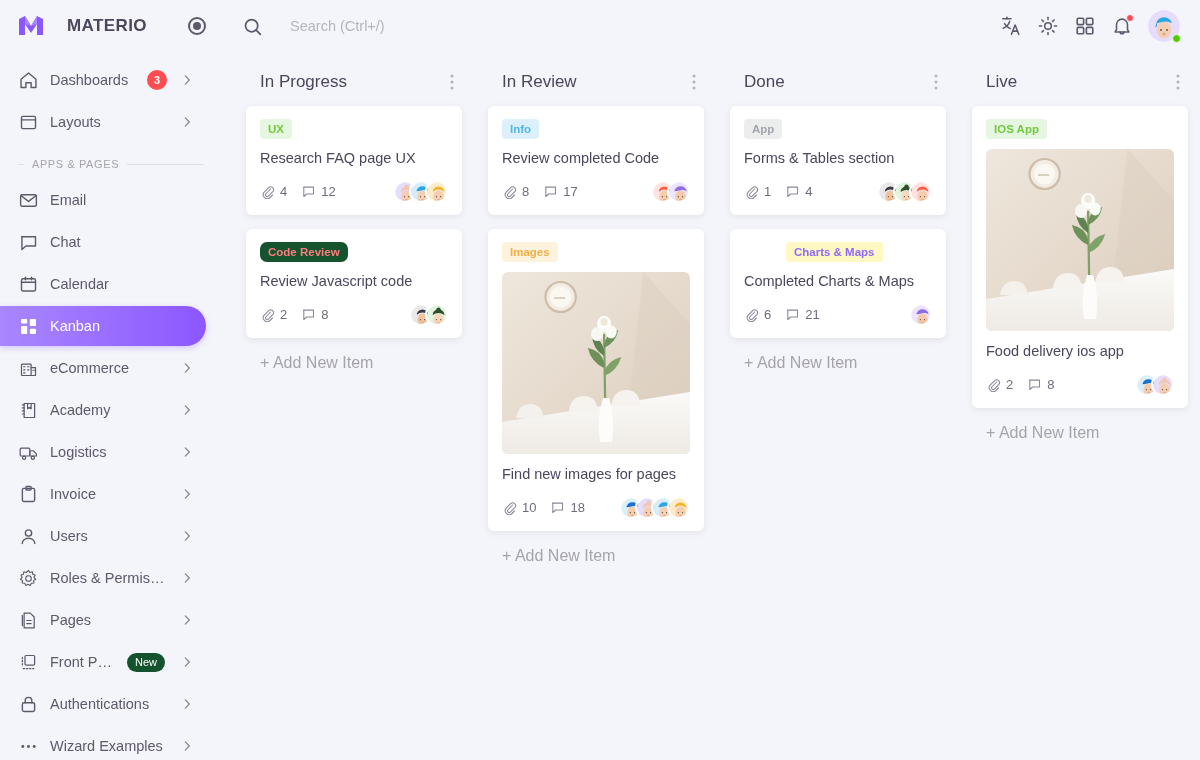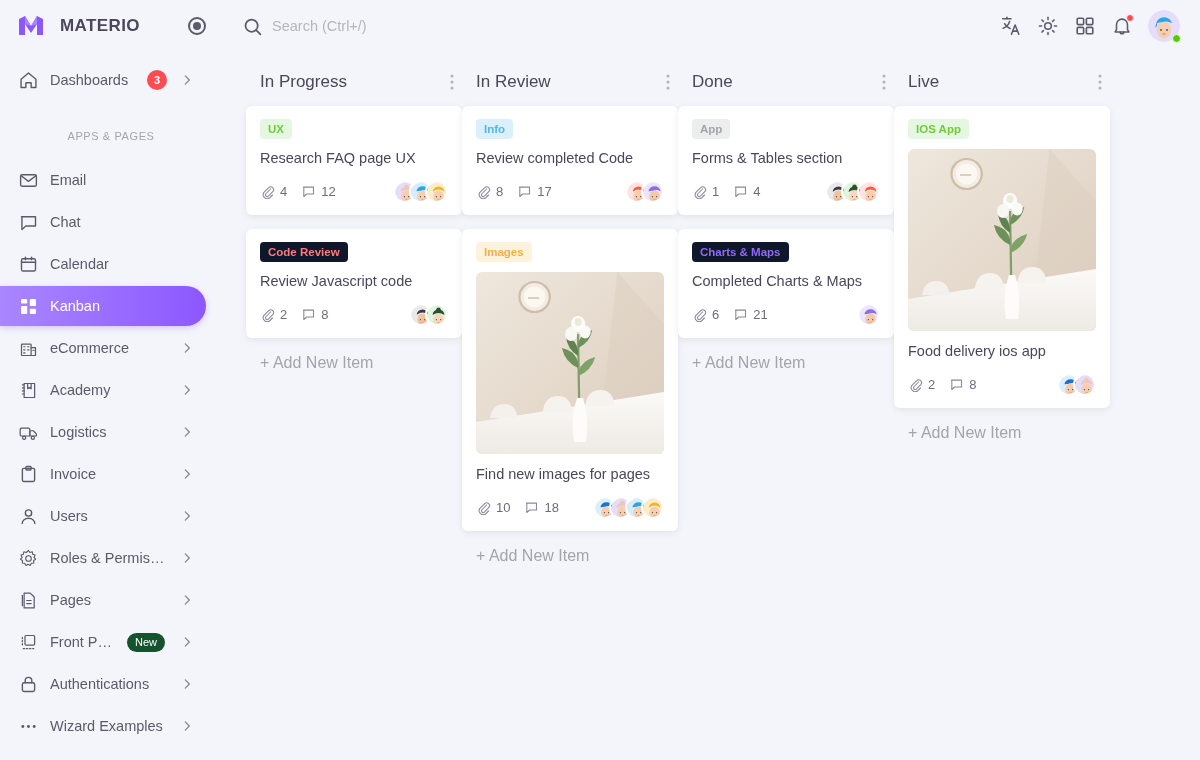--- a/index.html
+++ b/index.html
@@ -15,21 +15,21 @@
   
   .sidebar {
     width: 220px; height: 760px;
     background: #f4f5fa;
     flex: 0 0 220px;
     position: relative;
     overflow: hidden;
   }
   .brand {
     height: 52px; display: flex; align-items: center;
-    padding: 0 14px 0 18px; gap: 16px;
+    padding: 0 14px 0 18px; gap: 23px;
   }
   .brand-logo { width: 26px; height: 22px; flex: 0 0 26px; }
   .brand-name {
     font-size: 17px; font-weight: bold; letter-spacing: .4px;
     color: #4b465c; flex: 1;
   }
   .brand-pin {
     width: 18px; height: 18px; border-radius: 50%;
     border: 2px solid #5d596c; position: relative;
     flex: 0 0 18px;
@@ -64,33 +64,33 @@
   }
   .badge-new {
     background: #14532d; color: #fff; font-size: 11px; font-weight: normal;
     height: 19px; border-radius: 10px; padding: 0 8px;
     display: flex; align-items: center; margin-right: 4px;
   }
   .section-head {
     display: flex; align-items: center; gap: 8px;
     padding: 14px 16px 8px 18px;
     font-size: 11px; letter-spacing: .6px;
-    color: #a5a3ae; text-transform: uppercase; flex-direction: column;
+    color: #a5a3ae; text-transform: uppercase;
   }
   .section-head .line { flex: 1; height: 1px; background: #dfdfe3; }
   .section-head .line.left { flex: 0 0 6px; }
 
   
   .main { flex: 1; display: flex; flex-direction: column; min-width: 0; }
   .topbar {
     height: 52px; display: flex; align-items: center;
     padding: 0 20px 0 22px; gap: 10px;
     background: #f4f5fa;
   }
-  .search { display: flex; align-items: center; gap: 9px; flex: 1; }
+  .search { display: flex; align-items: center; gap: 27px; flex: 1; }
   .search-input {
     border: 0; background: transparent; outline: none;
     font-size: 14.5px; color: #6f6b7d; font-family: inherit;
     width: 300px; padding: 0;
   }
   .search-input::placeholder { color: #b6b4be; }
   .topicons { display: flex; align-items: center; gap: 15px; }
   .topicon { width: 22px; height: 22px; cursor: pointer; position: relative; color: #5d596c; }
   .dot-red {
     position: absolute; top: -1px; right: -1px;
@@ -105,21 +105,21 @@
     width: 32px; height: 32px; border-radius: 50%; overflow: hidden; display: block;
   }
   .avatar-top .online {
     position: absolute; right: -1px; bottom: -1px;
     width: 9px; height: 9px; border-radius: 50%;
     background: #56ca00; border: 1.5px solid #f4f5fa;
   }
 
   
   .board {
-    flex: 1; display: flex; 
+    flex: 1; display: flex; gap: 26px;
     padding: 14px 0 0 26px;
     align-items: flex-start; overflow: hidden;
   }
   .column { width: 216px; flex: 0 0 216px; }
   .col-head {
     display: flex; align-items: center; justify-content: space-between;
     padding: 6px 2px 14px 14px;
   }
   .col-title { font-size: 17px; color: #4b465c; }
   .kebab { width: 16px; height: 18px; cursor: pointer; }
@@ -129,25 +129,25 @@
     box-shadow: 0 2px 6px rgba(75,70,92,.10);
     padding: 13px 14px 12px;
     margin-bottom: 14px; cursor: grab;
   }
   .chip {
     display: inline-block; border-radius: 4px;
     font-size: 11.5px; font-weight: bold;
     padding: 3px 8px; margin-bottom: 10px; line-height: 1.25;
   }
   .chip.success { background: #e5f7e0; color: #72ca3f; }
-  .chip.error   { background: #0f172a; color: #ff7b7f; }
+  .chip.error   { background: #14532d; color: #ff7b7f; border-radius: 7px; }
   .chip.info    { background: #dcf0fb; color: #51b7e8; }
   .chip.warning { background: #fdf3dc; color: #f2b046; }
   .chip.secondary { background: #eceded; color: #a5a3ae; }
-  .chip.primary { background: #0f172a; color: #9268f8; }
+  .chip.primary { background: #fef9c3; color: #9268f8; margin-left: 42px; }
 
   .card-img {
     width: 100%; height: 182px; border-radius: 6px;
     margin-bottom: 11px; overflow: hidden; display: block;
   }
   .card-title {
     font-size: 14.5px; color: #4b465c; line-height: 1.35;
     margin-bottom: 11px;
   }
   .card-foot { display: flex; align-items: center; }
@@ -187,20 +187,34 @@
     </div>
     <nav class="nav" id="nav">
         <div class="nav-item">
           <span class="ic">
             <svg viewBox="0 0 24 24" width="21" height="21" fill="none" stroke="currentColor" stroke-width="1.6" stroke-linecap="round" stroke-linejoin="round">
               <path d="M3.5 10.5 L12 3.5 L20.5 10.5 V20 H15 V14.5 H9 V20 H3.5 Z"></path>
             </svg>
           </span>
           <span class="lbl">Dashboards</span>
           <span class="badge-count">3</span>
+          <span>
+            <svg class="chev" viewBox="0 0 24 24" fill="none" stroke="currentColor" stroke-width="2" stroke-linecap="round" stroke-linejoin="round">
+              <path d="M9 5 L16 12 L9 19"></path>
+            </svg>
+          </span>
+        </div>
+        <div class="nav-item">
+          <span class="ic">
+            <svg viewBox="0 0 24 24" width="21" height="21" fill="none" stroke="currentColor" stroke-width="1.6" stroke-linecap="round" stroke-linejoin="round">
+              <rect x="4" y="5" width="16" height="14" rx="1.5"></rect>
+              <path d="M4 9 H20"></path>
+            </svg>
+          </span>
+          <span class="lbl">Layouts</span>
           <span>
             <svg class="chev" viewBox="0 0 24 24" fill="none" stroke="currentColor" stroke-width="2" stroke-linecap="round" stroke-linejoin="round">
               <path d="M9 5 L16 12 L9 19"></path>
             </svg>
           </span>
         </div>
         <div class="section-head">
           <span class="line left"></span>
           <span>Apps &amp; Pages</span>
           <span class="line"></span>

